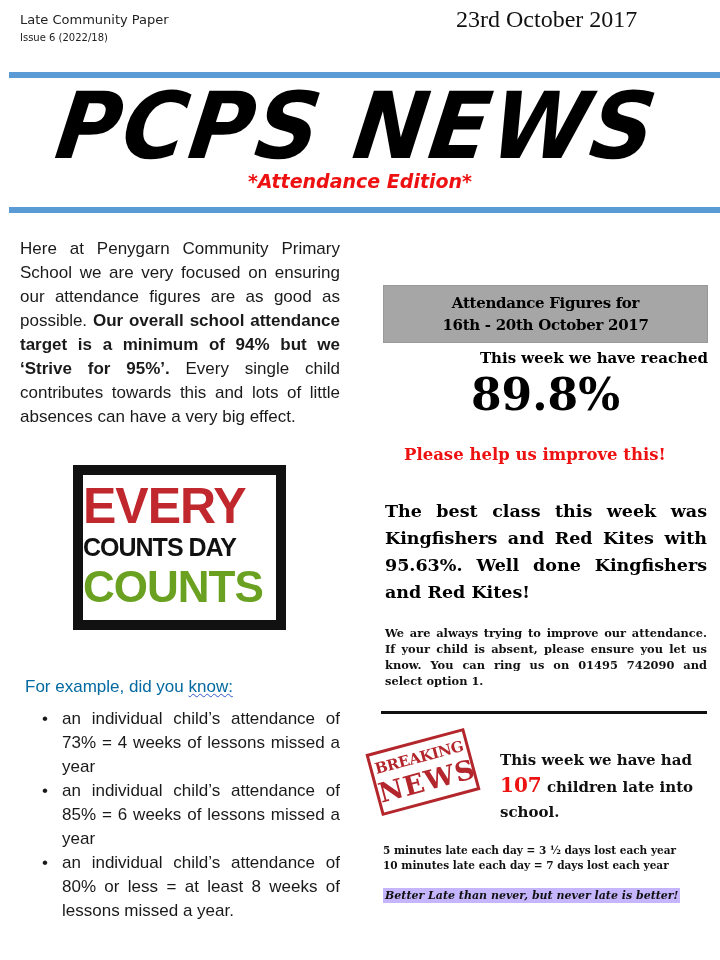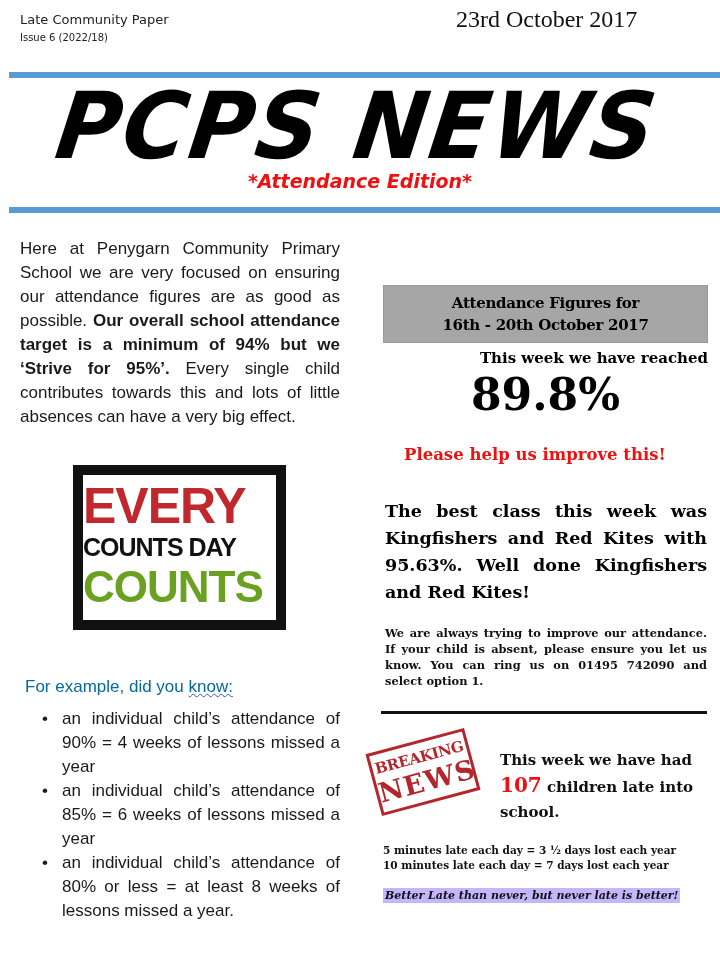--- a/index.html
+++ b/index.html
@@ -79,21 +79,21 @@
 <div class="esdc">
   <div class="esdc-inner">
     <span class="esdc-every">EVERY</span>
     <span class="esdc-school">COUNTS DAY</span>
     <span class="esdc-counts">COUNTS</span>
   </div>
 </div>
 
 <div class="example-lead"><span>For example, did you </span><span class="squiggle">know:</span></div>
 <ul class="facts">
-  <li>an individual child’s attendance of 90% = 4 weeks of lessons missed a year</li>
+  <li>an individual child’s attendance of 73% = 4 weeks of lessons missed a year</li>
   <li>an individual child’s attendance of 85% = 6 weeks of lessons missed a year</li>
   <li>an individual child’s attendance of 80% or less = at least 8 weeks of lessons missed a year.</li>
 </ul>
 
 <div class="right">
   <div class="fig-box">
     <span class="fig-line">Attendance Figures for</span>
     <span class="fig-line">16th - 20th October 2017</span>
   </div>
   <div class="reached">This week we have reached</div>

